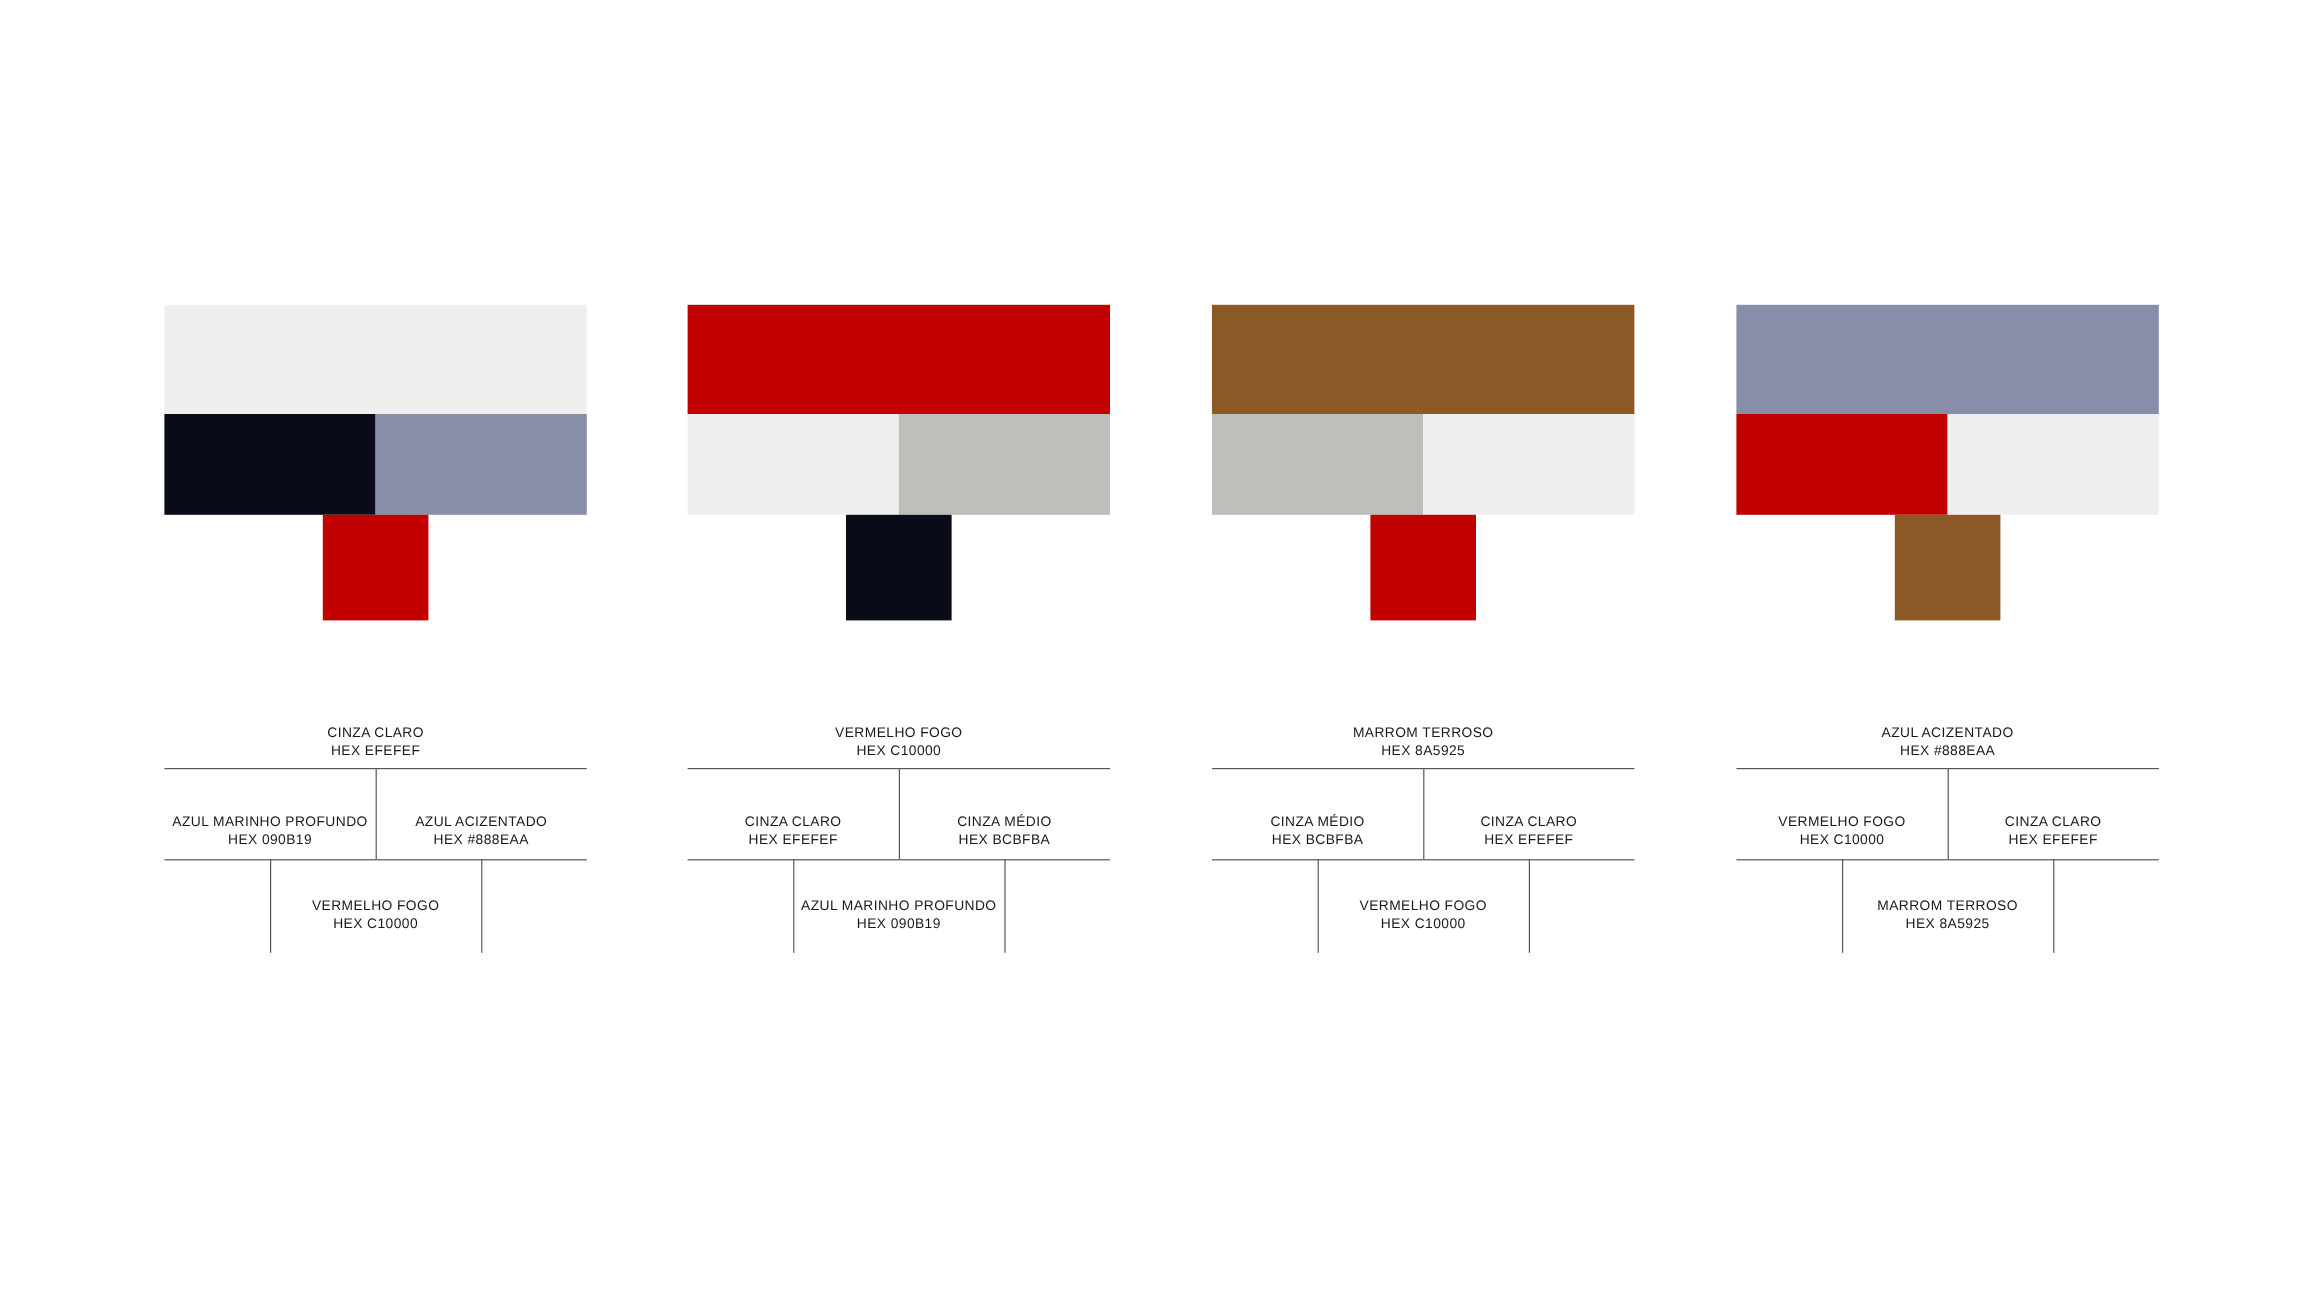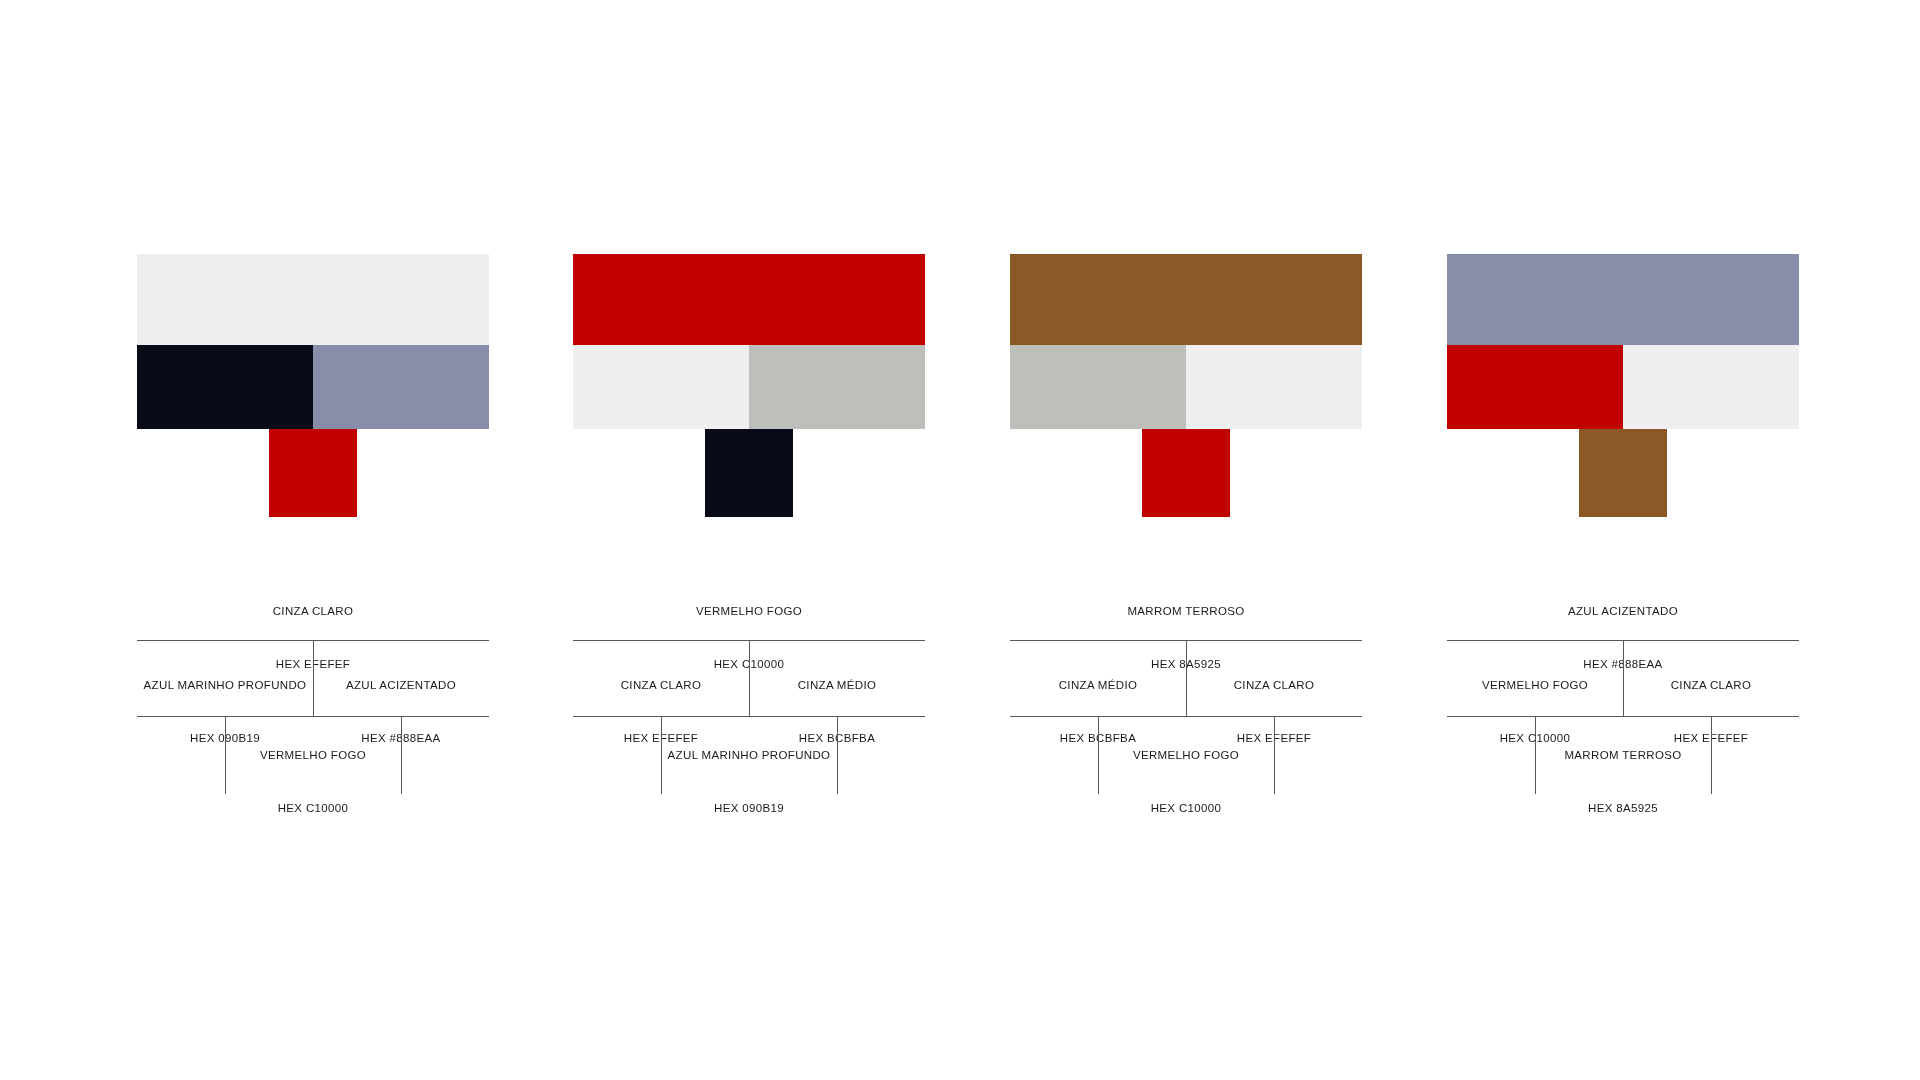--- a/index.html
+++ b/index.html
@@ -80,21 +80,21 @@
   .lbl {
     position: absolute;
     text-align: center;
     font-size: 11.5px;
     line-height: 15px;
     letter-spacing: 0.35px;
     color: #1a1a1a;
     white-space: nowrap;
   }
   .lbl .nm { display: block; }
-  .lbl .hx { display: block; margin-top: 38px; }
+  .lbl .hx { display: block; }
 
   
   .lbl-primary {
     top: 4px;
     left: 0;
     width: 352px;
   }
 
   
   .lbl-secondary {

